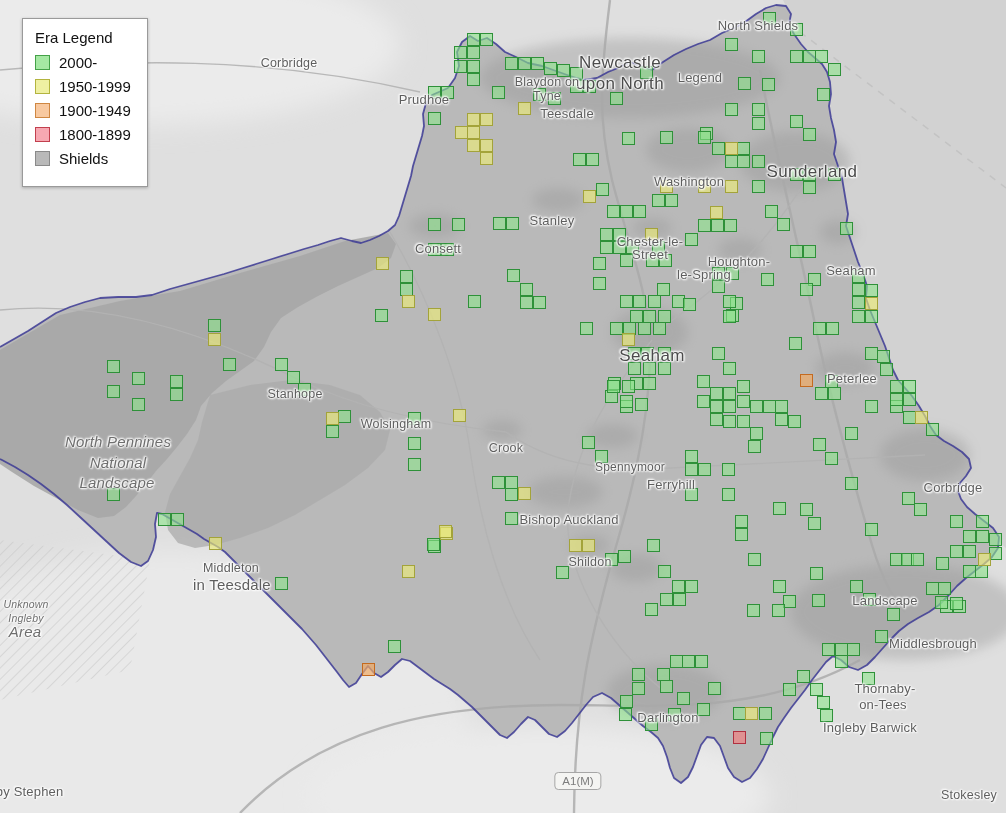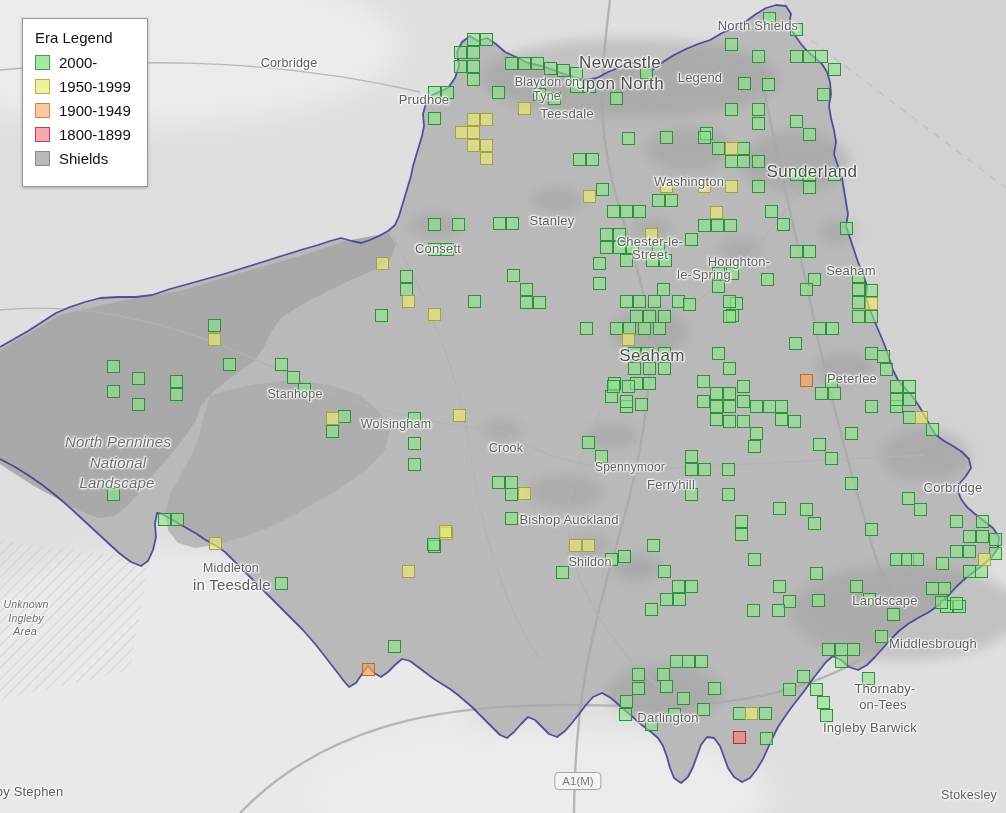--- a/index.html
+++ b/index.html
@@ -458,21 +458,21 @@
       <div class="maplabel" style="left: 671px; top: 468px; font-size: 13px;">Ferryhill</div>
       <div class="maplabel" style="left: 569px; top: 503px; font-size: 13px;">Bishop Auckland</div>
       <div class="maplabel" style="left: 590px; top: 546px; font-size: 12.5px;">Shildon</div>
       <div class="maplabel" style="left: 231px; top: 552px; font-size: 12.5px;">Middleton</div>
       <div class="maplabel" style="left: 232px; top: 568px; font-size: 15px;">in Teesdale</div>
       <div class="maplabel it" style="left: 118px; top: 425px; font-size: 15px;">North Pennines</div>
       <div class="maplabel it" style="left: 118px; top: 446px; font-size: 15px;">National</div>
       <div class="maplabel it" style="left: 117px; top: 466px; font-size: 15px;">Landscape</div>
       <div class="maplabel it" style="left: 26px; top: 588px; font-size: 10.5px;">Unknown</div>
       <div class="maplabel it" style="left: 26px; top: 602px; font-size: 10.5px;">Ingleby</div>
-      <div class="maplabel it" style="left: 25px; top: 615px; font-size: 11px;">Area</div>
+      <div class="maplabel it" style="left: 25px; top: 615px; font-size: 15px;">Area</div>
       <div class="maplabel" style="left: 18px; top: 775px; font-size: 13px;">Kirkby Stephen</div>
       <div class="maplabel" style="left: 953px; top: 471px; font-size: 13px;">Corbridge</div>
       <div class="maplabel" style="left: 885px; top: 584px; font-size: 13px;">Landscape</div>
       <div class="maplabel" style="left: 933px; top: 627px; font-size: 13px;">Middlesbrough</div>
       <div class="maplabel" style="left: 885px; top: 672px; font-size: 13px;">Thornaby-</div>
       <div class="maplabel" style="left: 883px; top: 688px; font-size: 13px;">on-Tees</div>
       <div class="maplabel" style="left: 870px; top: 711px; font-size: 13px;">Ingleby Barwick</div>
       <div class="maplabel" style="left: 668px; top: 701px; font-size: 13px;">Darlington</div>
       <div class="maplabel" style="left: 969px; top: 779px; font-size: 12.5px;">Stokesley</div>
     </div>

